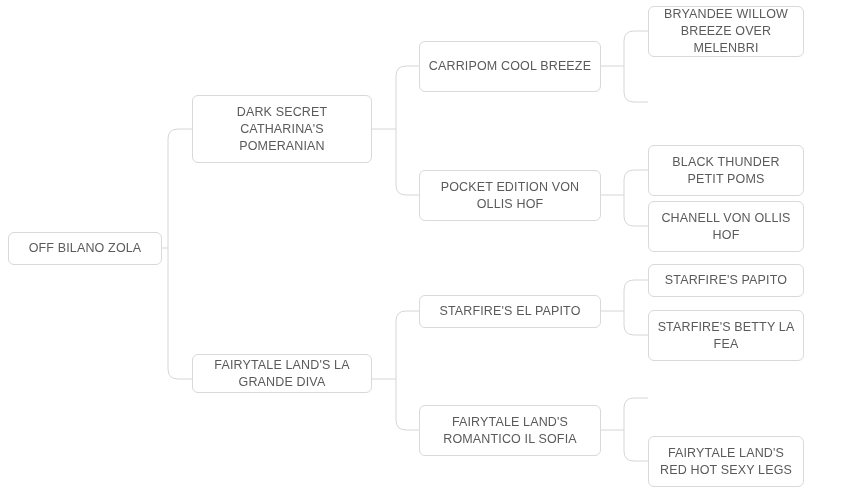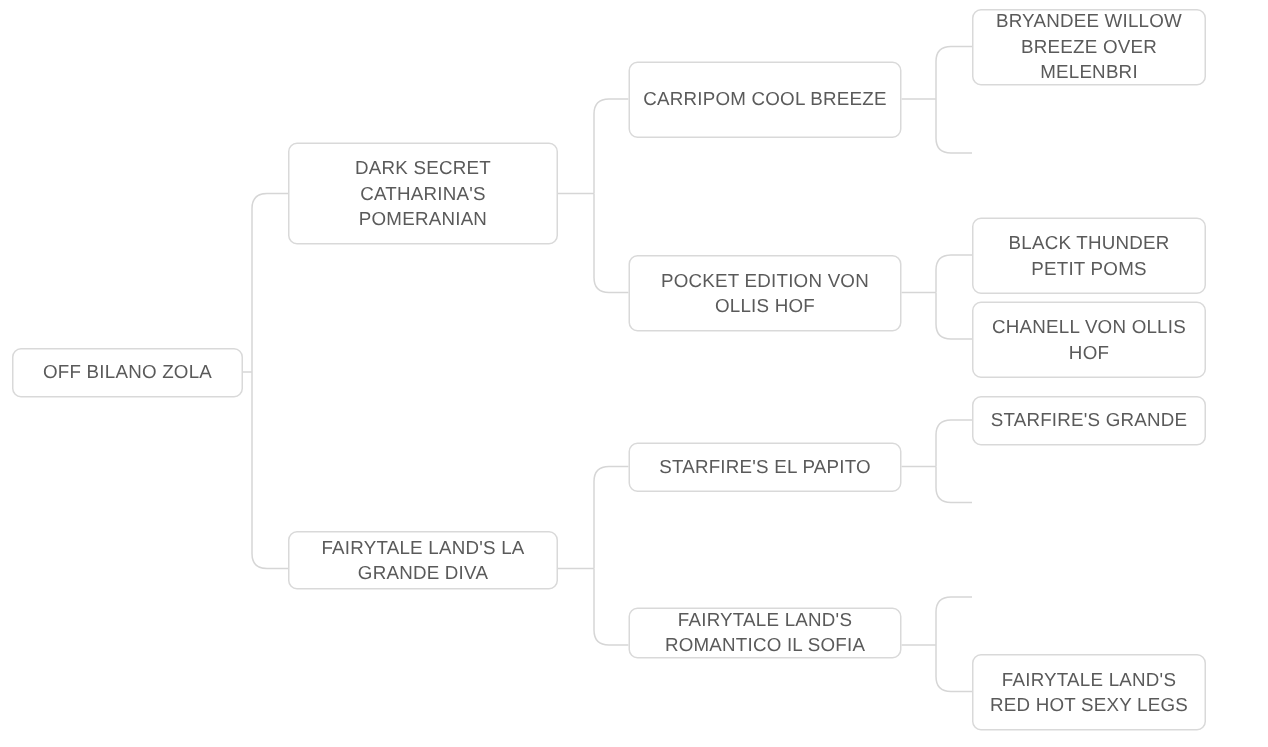--- a/index.html
+++ b/index.html
@@ -115,33 +115,36 @@
 
   <div class="node gen2" style="top:41px; height:51px;">
     <span class="node-label">CARRIPOM COOL BREEZE</span>
   </div>
   <div class="node gen2" style="top:170px; height:51px;">
     <span class="node-label">POCKET EDITION VON OLLIS HOF</span>
   </div>
   <div class="node gen2" style="top:295px; height:33px;">
     <span class="node-label">STARFIRE'S EL PAPITO</span>
   </div>
-  <div class="node gen2" style="top:405px; height:34px;">
+  <div class="node gen2" style="top:405px; height:51px;">
     <span class="node-label">FAIRYTALE LAND'S ROMANTICO IL SOFIA</span>
   </div>
 
   <div class="node gen3" style="top:6px; height:51px;">
     <span class="node-label">BRYANDEE WILLOW BREEZE OVER MELENBRI</span>
   </div>
   <div class="node gen3" style="top:145px; height:51px;">
     <span class="node-label">BLACK THUNDER PETIT POMS</span>
   </div>
   <div class="node gen3" style="top:201px; height:51px;">
     <span class="node-label">CHANELL VON OLLIS HOF</span>
   </div>
   <div class="node gen3" style="top:264px; height:33px;">
-    <span class="node-label">STARFIRE'S GRANDE</span>
+    <span class="node-label">STARFIRE'S PAPITO</span>
+  </div>
+  <div class="node gen3" style="top:310px; height:51px;">
+    <span class="node-label">STARFIRE'S BETTY LA FEA</span>
   </div>
   <div class="node gen3" style="top:436px; height:51px;">
     <span class="node-label">FAIRYTALE LAND'S RED HOT SEXY LEGS</span>
   </div>
 
 </div>
 
 </body></html>

